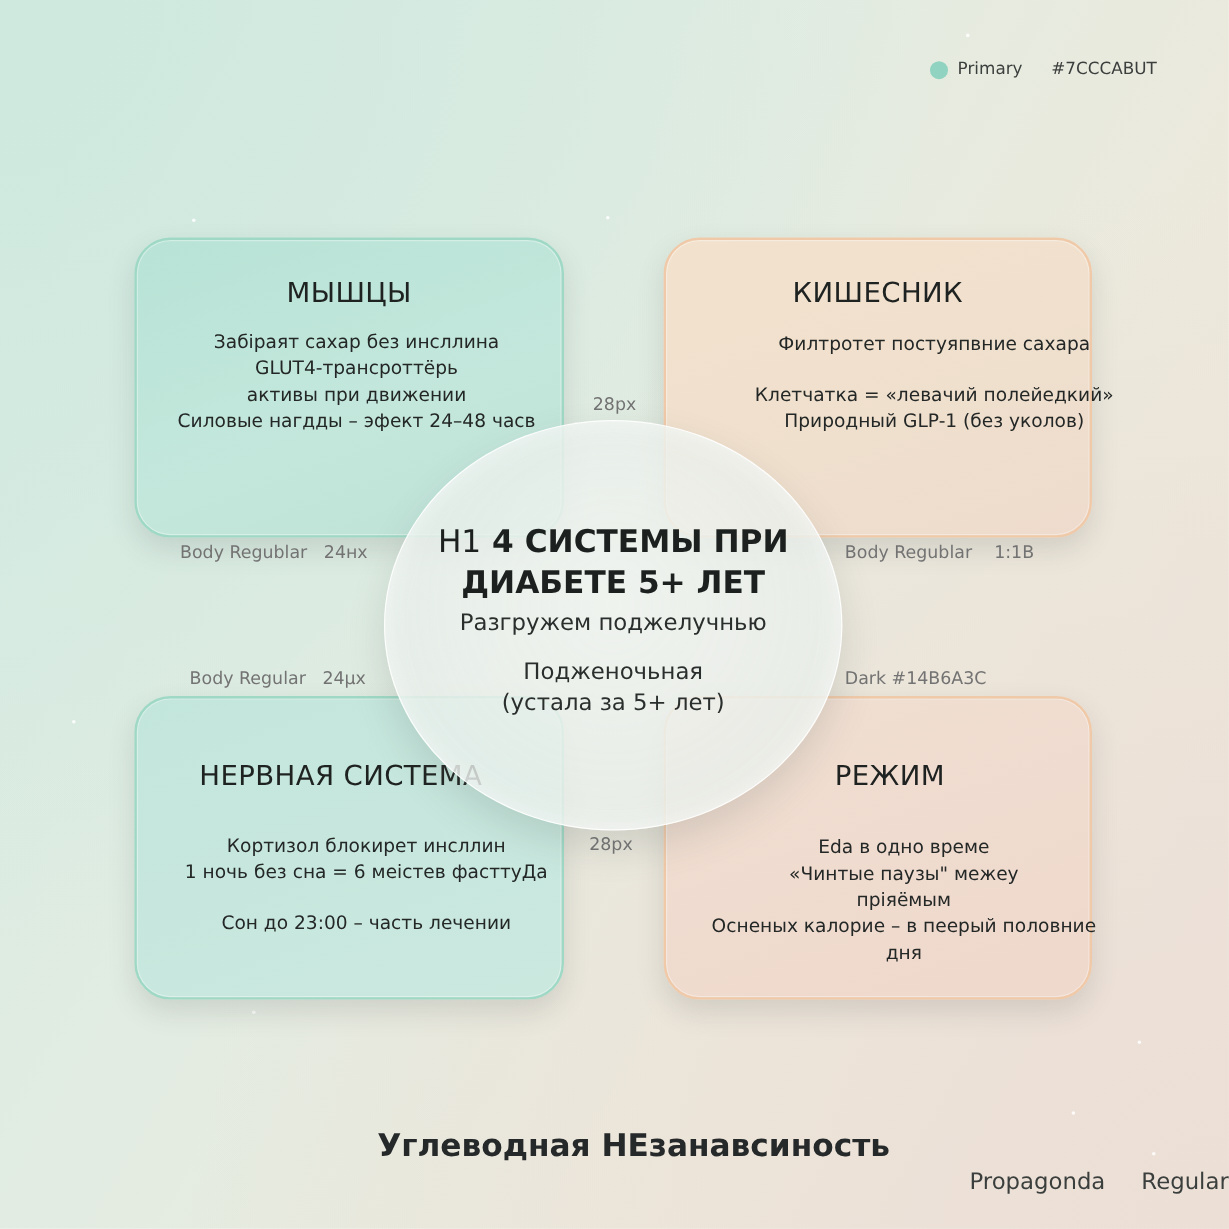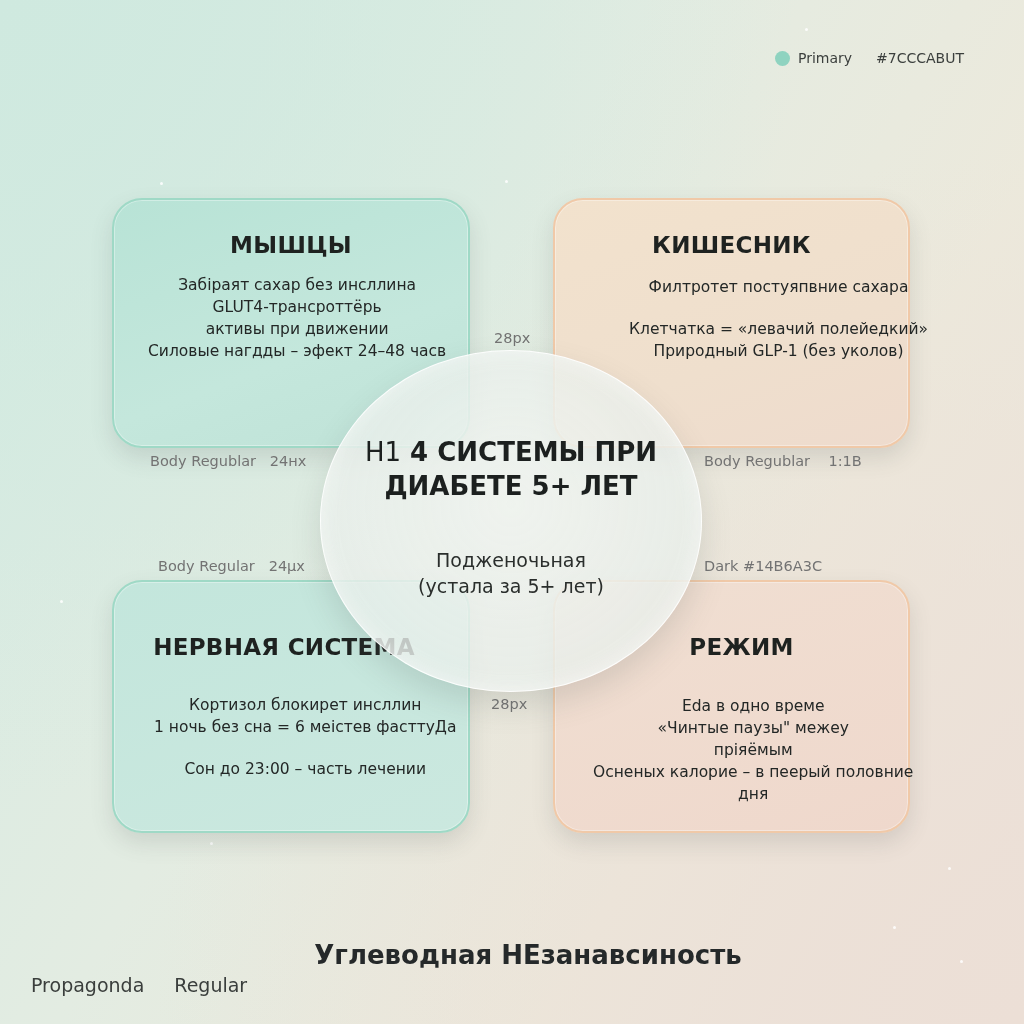--- a/index.html
+++ b/index.html
@@ -64,21 +64,21 @@
       background: linear-gradient(160deg, #f2e2cd 0%, #efdfcd 60%, #eedbcd 100%);
       border: 2px solid #f0c9a8;
     }
     .card.warm.lower {
       background: linear-gradient(160deg, #f0dfd2 0%, #efd8cc 100%);
     }
     .card-title {
       position: absolute;
       left: 0; right: 0;
       text-align: center;
-      font-weight: bold;
+      font-weight: normal;
       font-size: 23px;
       letter-spacing: 0.3px;
       color: #1e2220;
     }
     .card-lines {
       position: absolute;
       font-size: 15.5px;
       line-height: 22px;
       color: #232726;
     }
@@ -140,21 +140,21 @@
       text-align: center;
       font-size: 26px;
       font-weight: bold;
       color: #25292a;
       padding-left: 32px;
     }
     .footer-sub {
       position: absolute;
       left: 0; right: 0;
       top: 974px;
-      text-align: left;
+      text-align: right;
       font-size: 19px;
       color: #3a3e3c;
       padding-left: 31px;
     }
     .footer-sub span + span { margin-left: 30px; }
   </style>
 </head>
 <body>
 
 <div class="sparkle" style="left:805px;top:28px;"></div>
@@ -223,20 +223,21 @@
 <div class="annot" style="left:704px;top:558px;">Dark #14B6A3C</div>
 
 <div class="center-circle">
   <div class="center-title">
     <div>
       <span class="h1-tag">H1</span>
       <span>4 СИСТЕМЫ ПРИ</span>
     </div>
     <div>ДИАБЕТЕ 5+ ЛЕТ</div>
   </div>
+  <div class="center-sub">Разгружем поджелучнью</div>
   <div class="center-note">
     <div>Подженочьная</div>
     <div>(устала за 5+ лет)</div>
   </div>
 </div>
 
 <div class="footer-title">Углеводная НЕзанавсиность</div>
 <div class="footer-sub">
   <span>Propagonda</span><span>Regular</span>
 </div>

